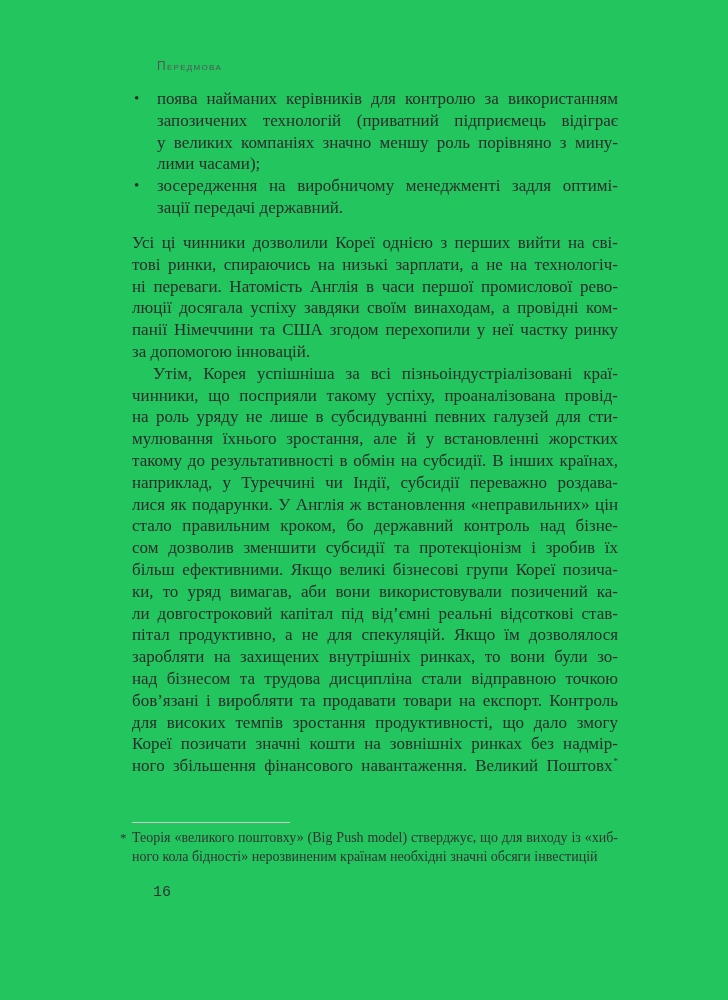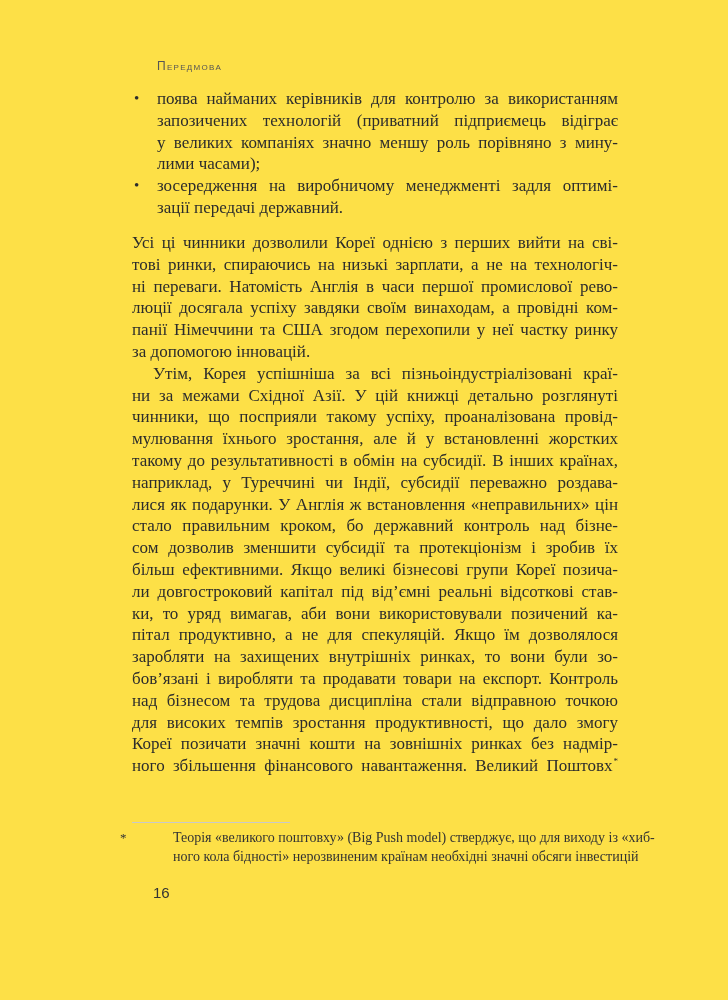--- a/index.html
+++ b/index.html
@@ -1,20 +1,20 @@
 <!DOCTYPE html>
 <html><head>
   <meta charset="utf-8">
   <style>
     html, body { margin: 0; padding: 0; background: #ffffff; }
     .page {
       position: relative;
       width: 728px;
       height: 1000px;
-      background: #fde047;
+      background: #22c55e;
       overflow: hidden;
       color: #2c2c2c;
       font-family: "Liberation Serif", serif;
     }
     .running-header {
       position: absolute;
       left: 157px;
       top: 58px;
       font-family: "Liberation Sans", sans-serif;
       font-size: 12px;
@@ -80,35 +80,34 @@
       color: #333333;
     }
     .footnote .fline {
       display: block;
       height: 19px;
       line-height: 19px;
       font-size: 14px;
       white-space: nowrap;
       text-align: justify;
       text-align-last: justify;
-      margin-left: 41px;
     }
     .footnote .fline.last { text-align: center; text-align-last: left; }
     .footnote-marker {
       position: absolute;
       left: -12px;
       top: 0;
       line-height: 19px;
       font-size: 13px;
     }
     .page-number {
       position: absolute;
       left: 153px;
       top: 884px;
-      font-family: Liberation Sans, sans-serif;
+      font-family: Liberation Mono, monospace;
       font-size: 15px;
       color: #333333;
       line-height: 18px;
     }
   </style>
 </head>
 <body>
 
 <div class="page">
 
@@ -133,35 +132,35 @@
     <div class="paragraph">
       <span class="line">Усі ці чинники дозволили Кореї однією з перших вийти на сві-</span>
       <span class="line">тові ринки, спираючись на низькі зарплати, а не на технологіч-</span>
       <span class="line">ні переваги. Натомість Англія в часи першої промислової рево-</span>
       <span class="line">люції досягала успіху завдяки своїм винаходам, а провідні ком-</span>
       <span class="line">панії Німеччини та США згодом перехопили у неї частку ринку</span>
       <span class="line last">за допомогою інновацій.</span>
     </div>
     <div class="paragraph">
       <span class="line indent">Утім, Корея успішніша за всі пізньоіндустріалізовані краї-</span>
-      <span class="line">ни за межами Східної Азії. У цій книжці детально розглянуті</span>
       <span class="line">чинники, що посприяли такому успіху, проаналізована провід-</span>
+      <span class="line">на роль уряду не лише в субсидуванні певних галузей для сти-</span>
       <span class="line">мулювання їхнього зростання, але й у встановленні жорстких</span>
       <span class="line">такому до результативності в обмін на субсидії. В інших країнах,</span>
       <span class="line">наприклад, у Туреччині чи Індії, субсидії переважно роздава-</span>
       <span class="line">лися як подарунки. У Англія ж встановлення «неправильних» цін</span>
       <span class="line">стало правильним кроком, бо державний контроль над бізне-</span>
       <span class="line">сом дозволив зменшити субсидії та протекціонізм і зробив їх</span>
       <span class="line">більш ефективними. Якщо великі бізнесові групи Кореї позича-</span>
+      <span class="line">ки, то уряд вимагав, аби вони використовували позичений ка-</span>
       <span class="line">ли довгостроковий капітал під від’ємні реальні відсоткові став-</span>
-      <span class="line">ки, то уряд вимагав, аби вони використовували позичений ка-</span>
       <span class="line">пітал продуктивно, а не для спекуляцій. Якщо їм дозволялося</span>
       <span class="line">заробляти на захищених внутрішніх ринках, то вони були зо-</span>
+      <span class="line">над бізнесом та трудова дисципліна стали відправною точкою</span>
       <span class="line">бов’язані і виробляти та продавати товари на експорт. Контроль</span>
-      <span class="line">над бізнесом та трудова дисципліна стали відправною точкою</span>
       <span class="line">для високих темпів зростання продуктивності, що дало змогу</span>
       <span class="line">Кореї позичати значні кошти на зовнішніх ринках без надмір-</span>
       <span class="line"><span>ного збільшення фінансового навантаження. Великий Поштовх</span><sup class="fn-ref">*</sup></span>
     </div>
   </div>
 
   <div class="footnote-rule"></div>
 
   <div class="footnote">
     <span class="footnote-marker">*</span>

